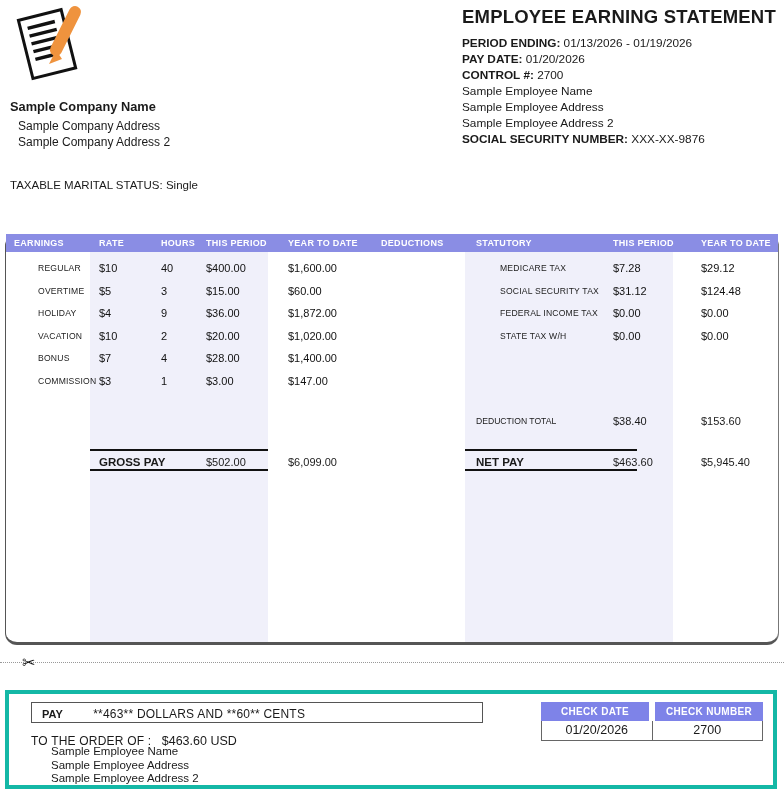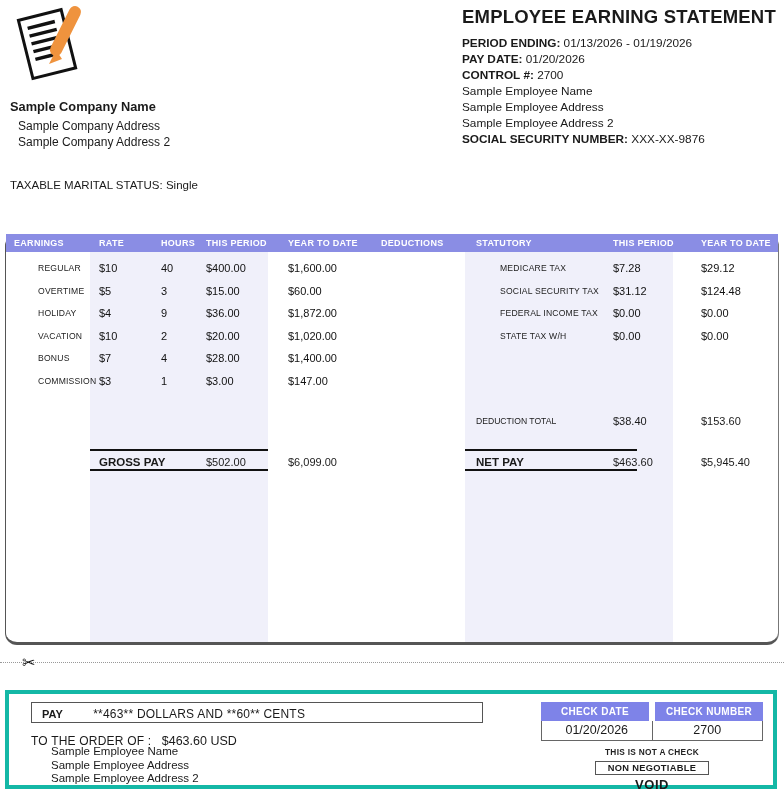--- a/index.html
+++ b/index.html
@@ -251,18 +251,13 @@
     <div class="ct-head">
       <div>CHECK DATE</div>
       <div>CHECK NUMBER</div>
     </div>
     <div class="ct-vals">
       <div>01/20/2026</div>
       <div>2700</div>
     </div>
   </div>
 
-  <div class="voidblock">
-    <div class="notcheck">THIS IS NOT A CHECK</div>
-    <div><span class="nonneg">NON NEGOTIABLE</span></div>
-    <div class="voidtxt">VOID</div>
-  </div>
 </div>
 
 </body></html>

